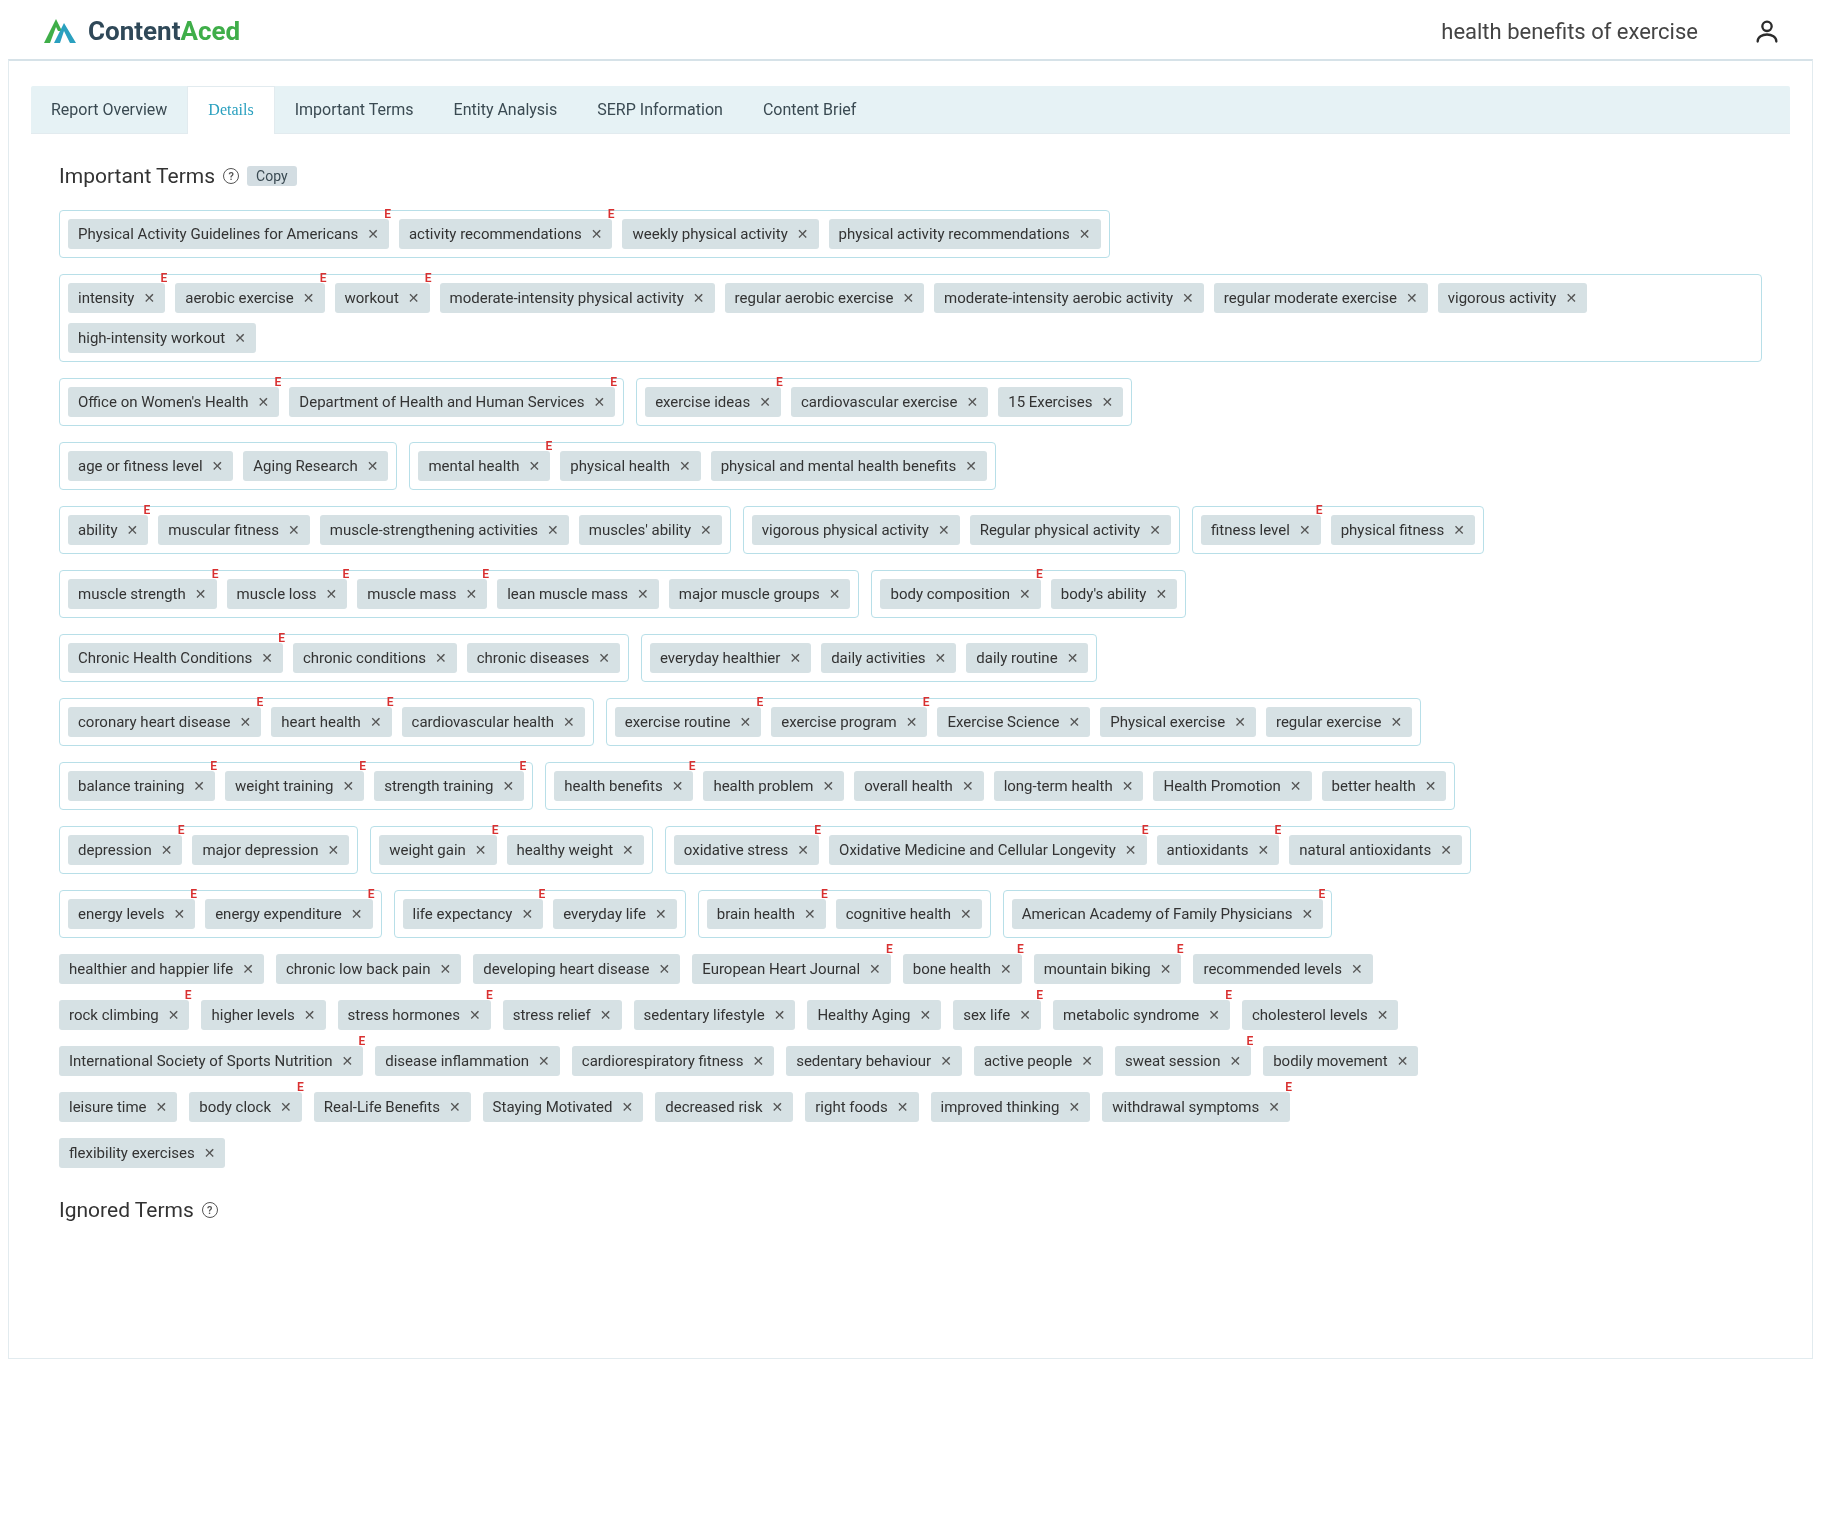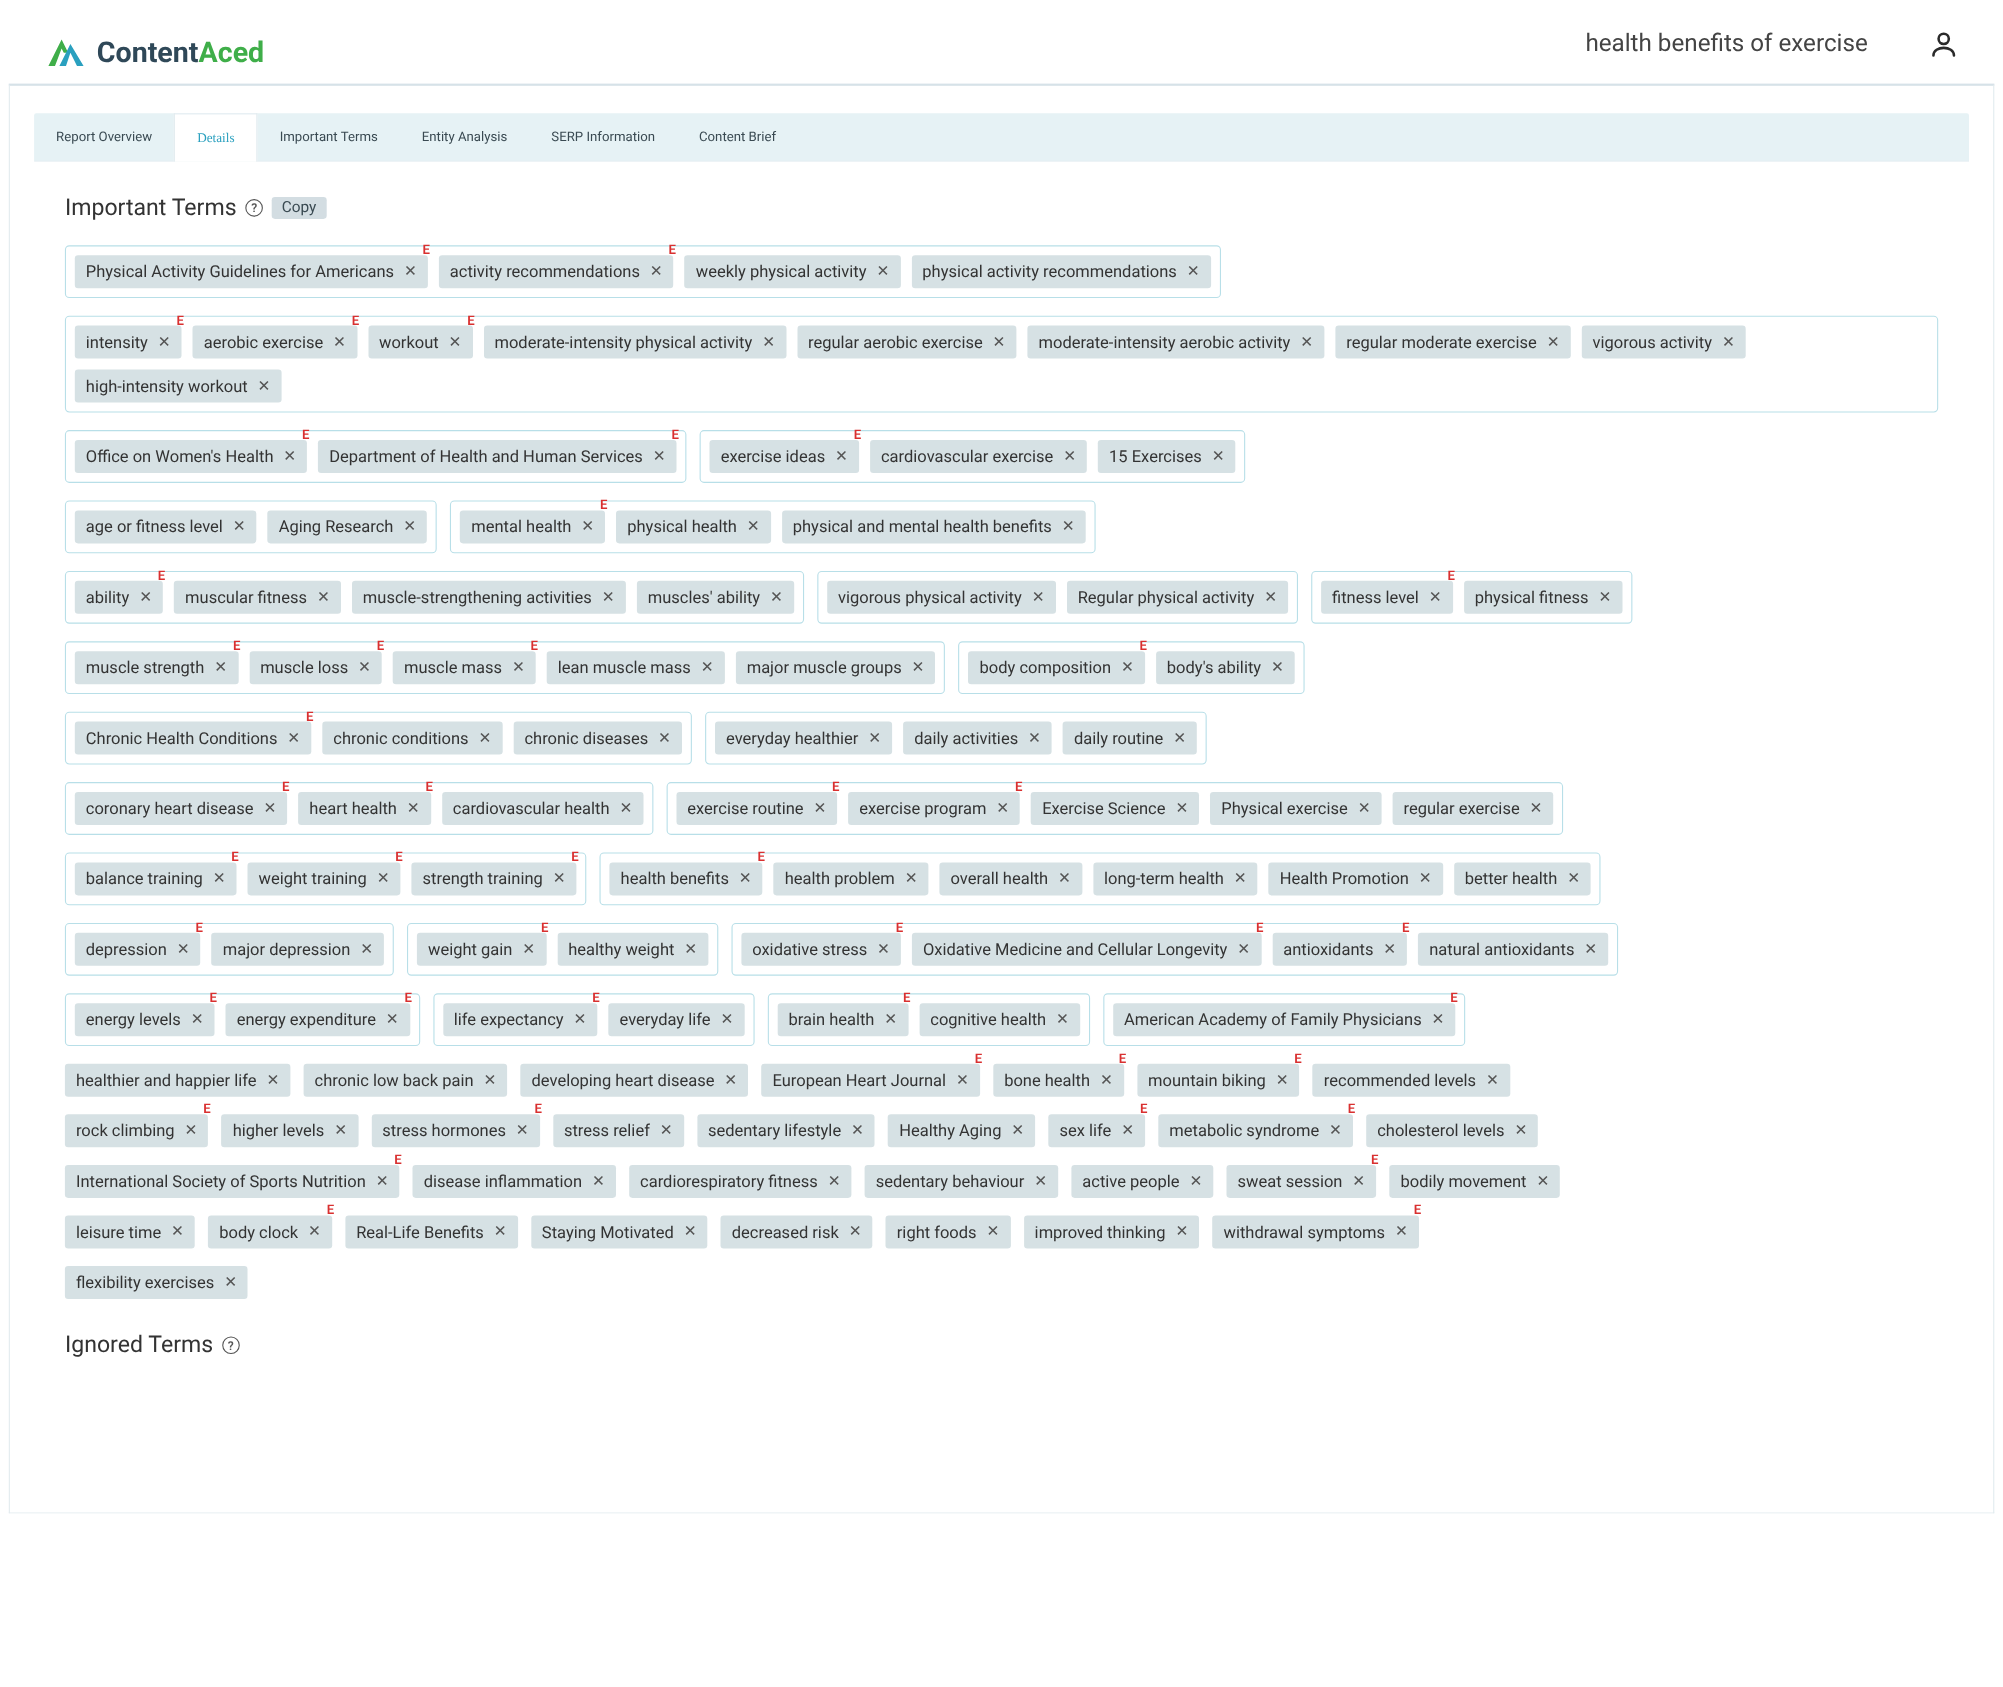--- a/index.html
+++ b/index.html
@@ -11,21 +11,20 @@
   .header {
     display: flex;
     align-items: center;
     justify-content: space-between;
     padding: 15px 40px 12px 40px;
   }
   .logo {
     display: flex;
     align-items: center;
     gap: 10px;
-    margin-top: 17px;
   }
   .logo-icon svg { display:block; }
   .logo-text {
     font-size: 26px;
     font-weight: 700;
   }
   .logo-text .c1 { color: #2f4858; }
   .logo-text .c2 { color: #3fae49; }
   .header-right {
     display: flex;
@@ -55,21 +54,21 @@
   }
   .tabs {
     display: flex;
     background: #e6f2f5;
     border-bottom: 1px solid #e2ebef;
     margin: 25px 22px 0 22px;
     border-radius: 2px 2px 0 0;
   }
   .tab {
     padding: 14px 20px;
-    font-size: 12px;
+    font-size: 16px;
     color: #3a4a52;
     cursor: pointer;
   }
   .tab.active {
     background: #fff;
     color: #2aa0bf;
     border-top: 1px solid #e2ebef;
     border-left: 1px solid #e2ebef;
     border-right: 1px solid #e2ebef;
     margin-bottom: -1px;

